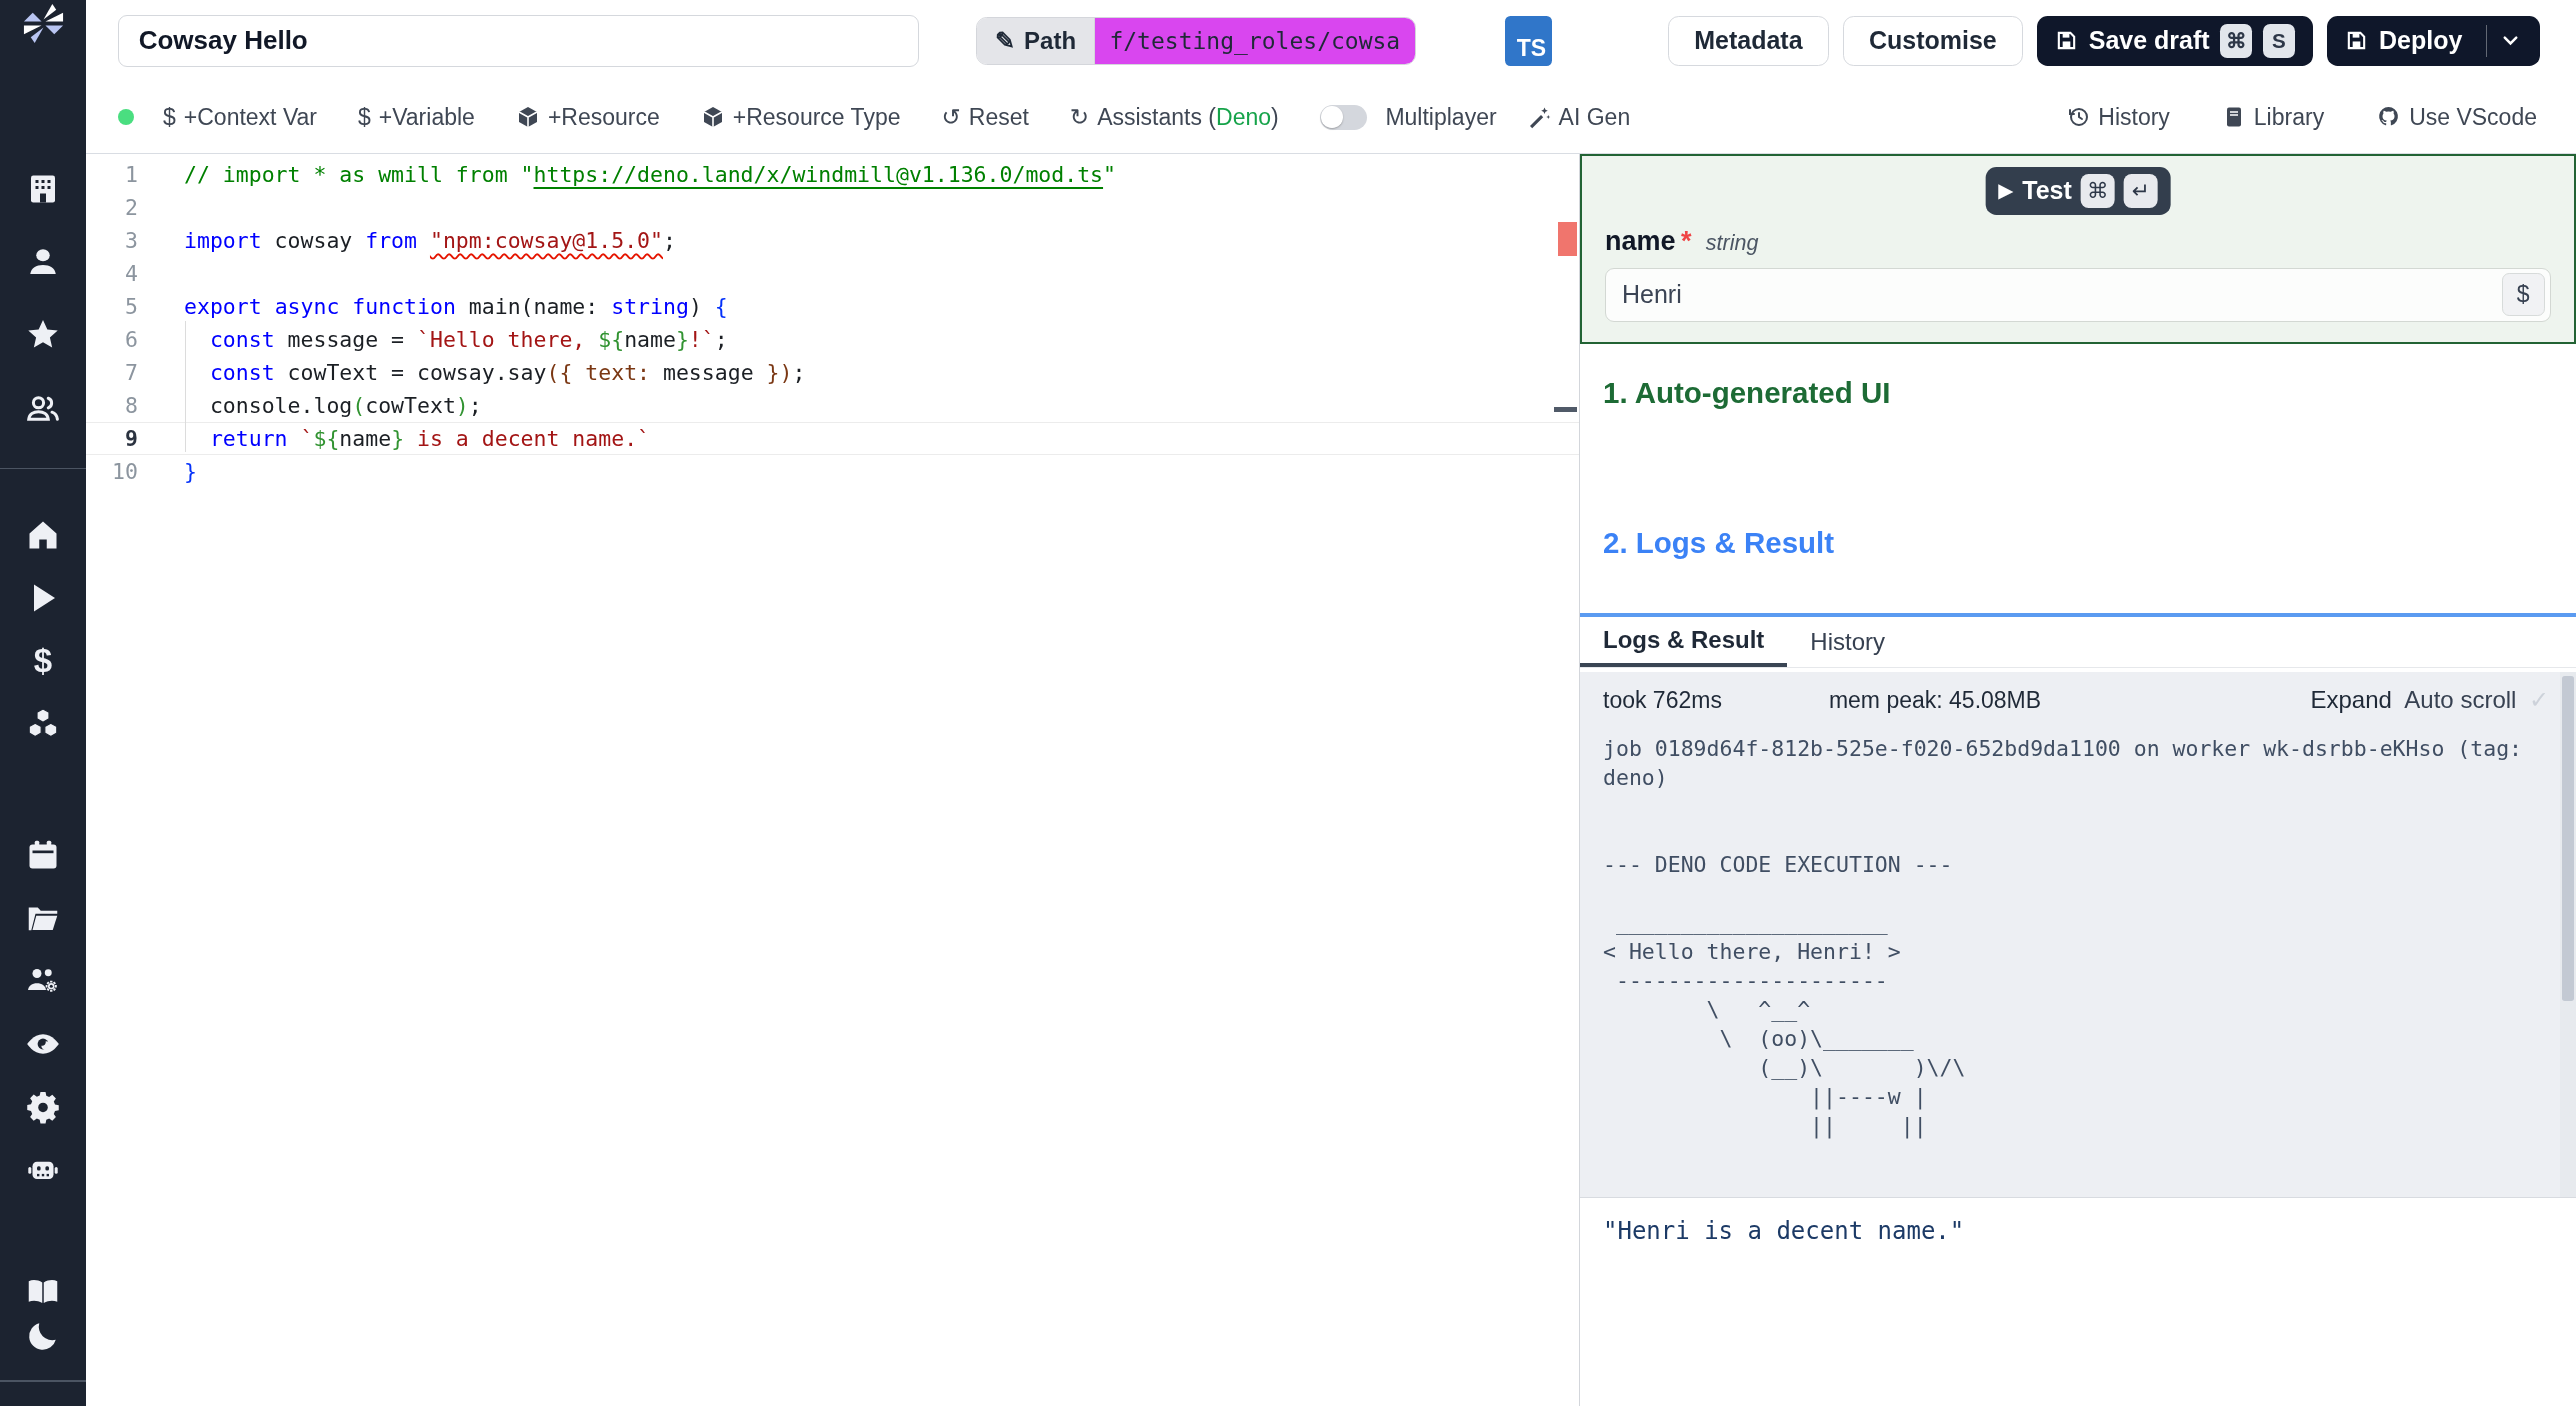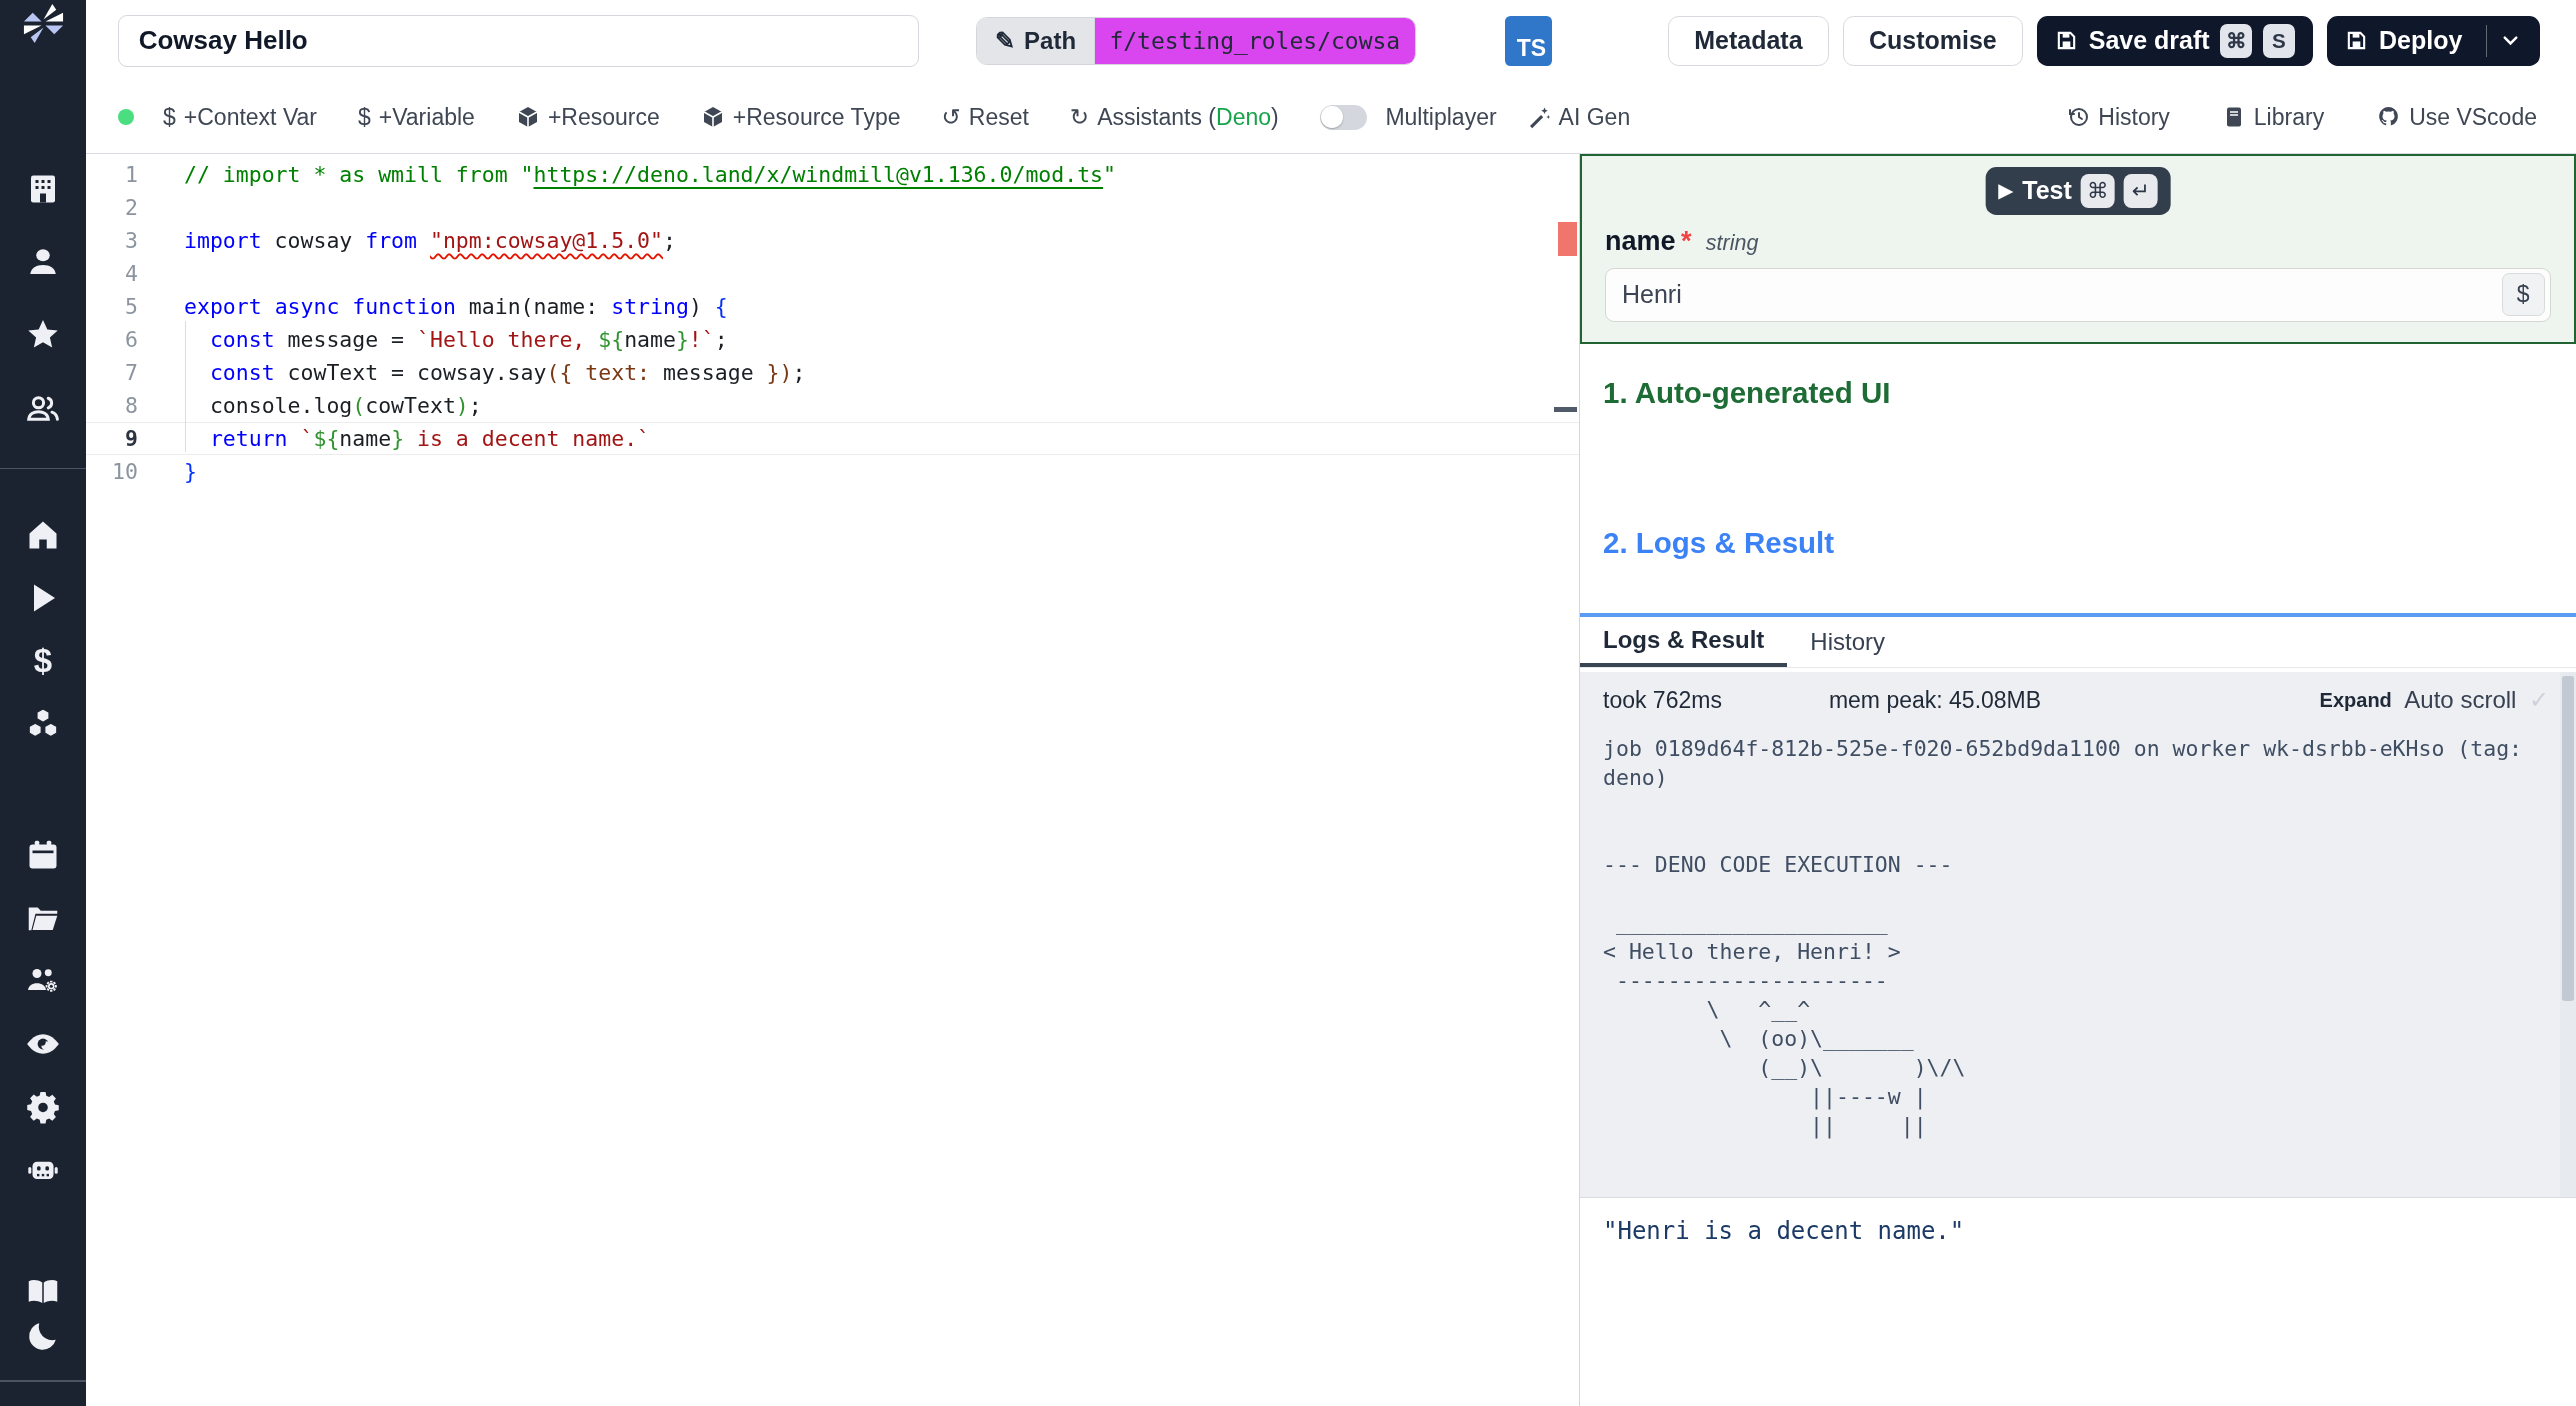--- a/index.html
+++ b/index.html
@@ -114,21 +114,21 @@
 
   .logs-panel { position:absolute; left:0; right:0; top:459px; bottom:0; border-top:4.5px solid #5b9bf1;
                 background:#fff; }
   .tabs { height:51px; display:flex; align-items:stretch; border-bottom:0.9px solid #e6e8eb; }
   .tab { display:flex; align-items:center; padding:0 23px; font-size:24px; color:#374151; cursor:pointer; }
   .tab.active { font-weight:600; color:#1f2937; border-bottom:4.5px solid #3a4554; }
   .log-area { position:absolute; left:0; right:0; top:55px; bottom:209px; background:#edeff3; overflow:hidden; }
   .stats { display:flex; align-items:center; padding:14.3px 27px 0 23px; font-size:23px; color:#1f2937; }
   .stat-mem { margin-left:107px; }
   .stats .right { margin-left:auto; display:flex; align-items:center; gap:12.5px; }
-  .expand { font-weight:bold; font-size:20px; cursor:pointer; }
+  .expand { font-weight:normal; font-size:24px; cursor:pointer; }
   .autoscroll { font-size:24px; color:#374151; }
   .check { color:#cdd2da; font-size:24px; }
   .log-pre { margin:19.7px 0 0 23px; width:936px; font-family:"DejaVu Sans Mono", monospace;
              font-size:21.5px; line-height:29px; color:#404e63; white-space:pre-wrap; }
   .vscroll { position:absolute; right:0; top:0; bottom:0; width:16px; background:#e7eaee; }
   .vscroll .thumb { position:absolute; left:1.8px; right:1.8px; top:3.6px; height:62%; background:#c3c9d3;
                     border-radius:2.7px; }
   .result-area { position:absolute; left:0; right:0; bottom:0; height:209px; background:#fff;
                  border-top:0.9px solid #d8dbe0; }
   .result-pre { margin:18px 0 0 23px; font-family:"DejaVu Sans Mono", monospace; font-size:24px;

